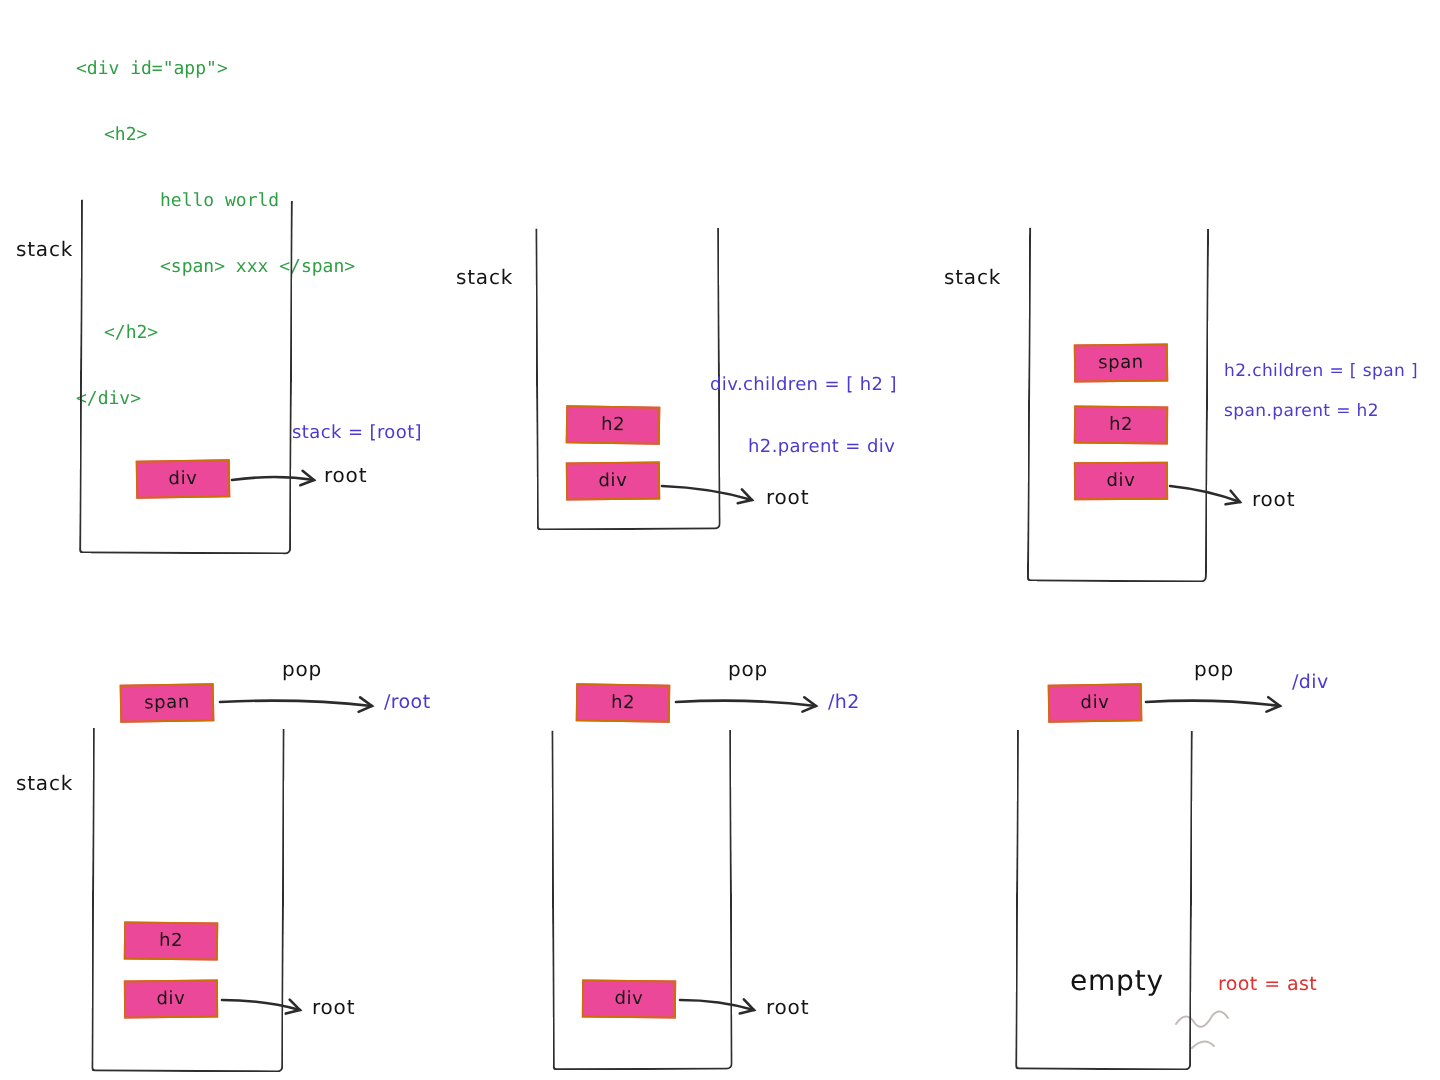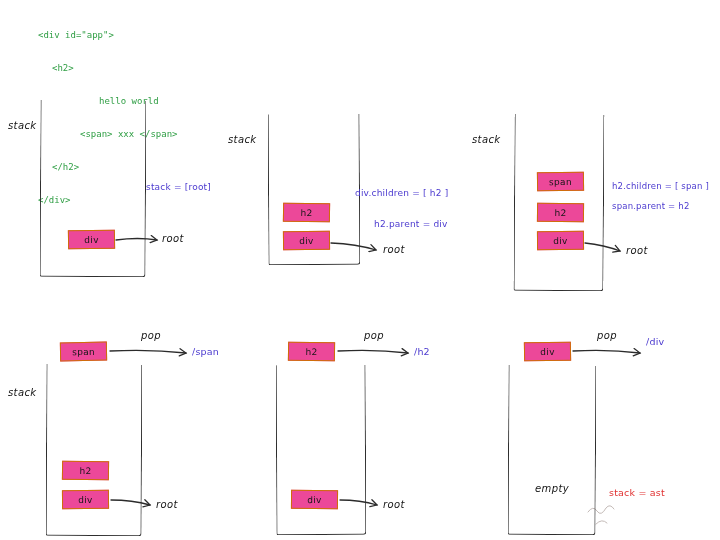--- a/index.html
+++ b/index.html
@@ -8,32 +8,32 @@
     position:relative; width:720px; height:540px; background:#fff;
     overflow:hidden; font-family:"DejaVu Sans", sans-serif; color:#1f1f1f;
   }
   .overlay { position:absolute; left:0; top:0; pointer-events:none; }
   .code {
     position:absolute; left:38px; top:8px;
     font-family:"DejaVu Sans Mono", monospace;
     font-size:9px; line-height:11px; color:#2f9e44; white-space:pre;
   }
   .codeline.ind1 { padding-left:14px; }
-  .codeline.ind2 { padding-left:42px;text-align:center; }
+  .codeline.ind2 { padding-left:42px; }
   .stack-u {
     position:absolute; border:1.7px solid #2e2e2e; border-top:none;
     border-radius:0 0 3px 2px; background:transparent;
   }
   .box {
     position:absolute; width:47px; height:19px;
     background:#ec4899; border:1.1px solid #cf6d08;
     display:flex; align-items:center; justify-content:center;
     font-size:9px; letter-spacing:.3px; color:#161616;
   }
-  .lbl { position:absolute; font-size:10px; color:#141414; letter-spacing:.4px; white-space:nowrap;font-style:italic; }
+  .lbl { position:absolute; font-size:10px; color:#141414; letter-spacing:.4px; white-space:nowrap; }
   .ann { position:absolute; font-size:9px; color:#4b3acf; letter-spacing:.2px; white-space:nowrap; }
   .ann.tight { font-size:8.5px; }
   .red { color:#e03131; }
   .arrow { stroke:#2b2b2b; stroke-width:1.3; fill:none; stroke-linecap:round; }
   .scribble { stroke:#c4bbb8; stroke-width:1; fill:none; stroke-linecap:round; }
 </style>
 </head>
 <body>
 
 <div class="canvas">
@@ -60,21 +60,21 @@
     <div class="codeline ind1">&lt;h2&gt;</div>
     <div class="codeline ind2">hello world</div>
     <div class="codeline ind2">&lt;span&gt; xxx &lt;/span&gt;</div>
     <div class="codeline ind1">&lt;/h2&gt;</div>
     <div class="codeline ind0">&lt;/div&gt;</div>
   </div>
 
   <div>
     <div class="lbl" style="left:8px;top:120px">stack</div>
     <div class="stack-u" style="left:40px;top:100px;width:106px;height:177px;transform:rotate(.3deg)"></div>
-    <div class="ann" style="left:146px;top:182px">stack = [root]</div>
+    <div class="ann" style="left:146px;top:212px">stack = [root]</div>
     <div class="box" style="left:68px;top:230px;transform:rotate(-.8deg)">div</div>
     <div class="lbl" style="left:162px;top:233px">root</div>
   </div>
 
   <div>
     <div class="lbl" style="left:228px;top:134px">stack</div>
     <div class="stack-u" style="left:268px;top:114px;width:92px;height:151px;transform:rotate(-.3deg)"></div>
     <div class="ann" style="left:355px;top:188px">div.children = [ h2 ]</div>
     <div class="ann" style="left:374px;top:219px">h2.parent = div</div>
     <div class="box" style="left:283px;top:203px;transform:rotate(.9deg)">h2</div>
@@ -89,21 +89,21 @@
     <div class="ann tight" style="left:612px;top:201px">span.parent = h2</div>
     <div class="box" style="left:537px;top:172px;transform:rotate(-.7deg)">span</div>
     <div class="box" style="left:537px;top:203px;transform:rotate(.6deg)">h2</div>
     <div class="box" style="left:537px;top:231px;transform:rotate(-.4deg)">div</div>
     <div class="lbl" style="left:626px;top:245px">root</div>
   </div>
 
   <div>
     <div class="box" style="left:60px;top:342px;transform:rotate(-1deg)">span</div>
     <div class="lbl" style="left:141px;top:330px">pop</div>
-    <div class="ann" style="left:192px;top:346px;font-size:9.5px">/span</div>
+    <div class="ann" style="left:192px;top:346px;font-size:9.5px">/root</div>
     <div class="lbl" style="left:8px;top:387px">stack</div>
     <div class="stack-u" style="left:46px;top:364px;width:96px;height:172px;transform:rotate(.25deg)"></div>
     <div class="box" style="left:62px;top:461px;transform:rotate(.7deg)">h2</div>
     <div class="box" style="left:62px;top:490px;transform:rotate(-.5deg)">div</div>
     <div class="lbl" style="left:156px;top:499px">root</div>
   </div>
 
   <div>
     <div class="box" style="left:288px;top:342px;transform:rotate(.8deg)">h2</div>
     <div class="lbl" style="left:364px;top:330px">pop</div>
@@ -111,17 +111,17 @@
     <div class="stack-u" style="left:276px;top:365px;width:90px;height:170px;transform:rotate(-.25deg)"></div>
     <div class="box" style="left:291px;top:490px;transform:rotate(.5deg)">div</div>
     <div class="lbl" style="left:383px;top:499px">root</div>
   </div>
 
   <div>
     <div class="box" style="left:524px;top:342px;transform:rotate(-.9deg)">div</div>
     <div class="lbl" style="left:597px;top:330px">pop</div>
     <div class="ann" style="left:646px;top:336px;font-size:9.5px">/div</div>
     <div class="stack-u" style="left:508px;top:365px;width:88px;height:170px;transform:rotate(.3deg)"></div>
-    <div class="lbl" style="left:535px;top:483px;font-size:10px">empty</div>
-    <div class="ann red" style="left:609px;top:487px;font-size:9.5px;color:#e03131">stack = ast</div>
+    <div class="lbl" style="left:535px;top:483px;font-size:14px">empty</div>
+    <div class="ann red" style="left:609px;top:487px;font-size:9.5px;color:#e03131">root = ast</div>
   </div>
 
 </div>
 
 </body></html>

